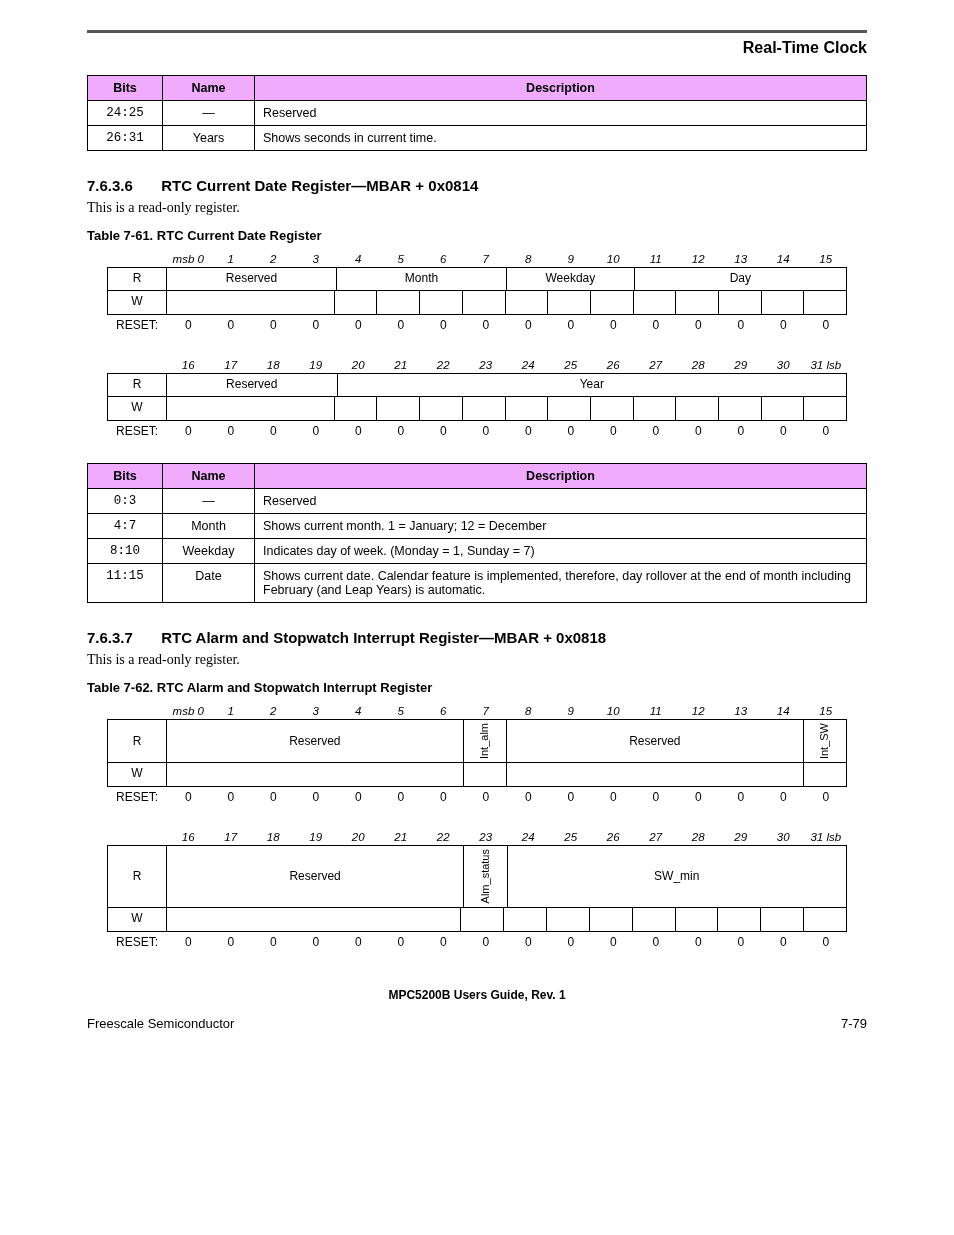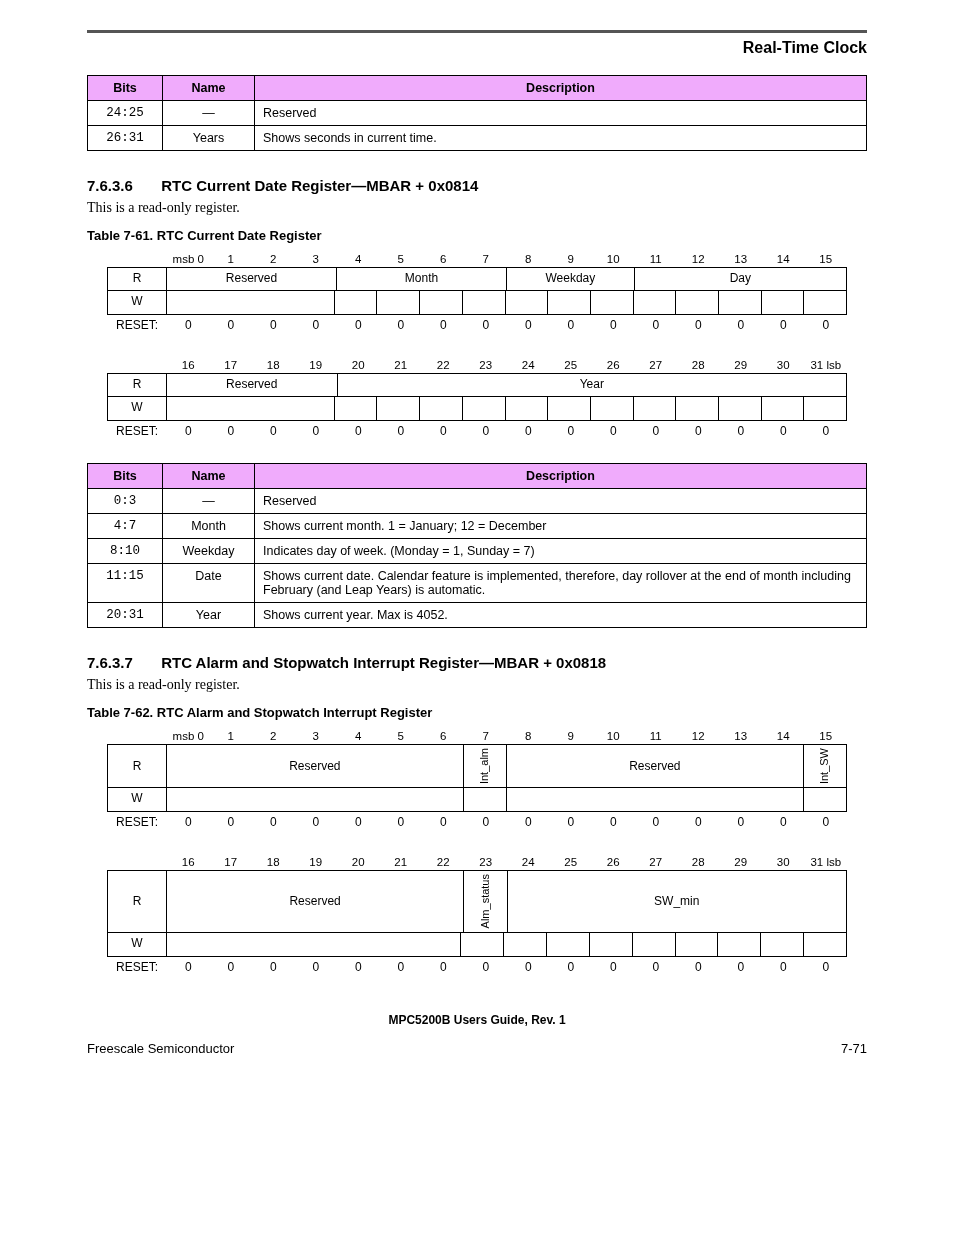--- a/index.html
+++ b/index.html
@@ -63,20 +63,21 @@
 
   
   .bitlayout {
     width: 740px;
     margin: 0 auto 8px auto;
   }
   .bitnum-row {
     display: flex;
     align-items: flex-end;
     font-size: 11.5px;
+    font-style: italic;
   }
   .bitnum-row .row-label {
     width: 60px;
     text-align: center;
     font-size: 12px;
   }
   .bitnum-row .bitcell {
     flex: 1;
     text-align: center;
     padding: 2px 0;
@@ -339,25 +340,20 @@
       <tr>
           <td class="bits-col">8:10</td>
           <td class="name-col">Weekday</td>
           <td class="desc-col">Indicates day of week. (Monday = 1, Sunday = 7)</td>
         </tr>
       <tr>
           <td class="bits-col">11:15</td>
           <td class="name-col">Date</td>
           <td class="desc-col">Shows current date. Calendar feature is implemented, therefore, day rollover at the end of month including February (and Leap Years) is automatic.</td>
         </tr>
-      <tr>
-          <td class="bits-col">20:31</td>
-          <td class="name-col">Year</td>
-          <td class="desc-col">Shows current year. Max is 4052.</td>
-        </tr>
     </tbody>
   </table>
 
   <h3 class="section-heading">
     <span class="sec-num">7.6.3.7</span>
     <span>RTC Alarm and Stopwatch Interrupt Register—MBAR + 0x0818</span>
   </h3>
   <p class="plain-para">This is a read-only register.</p>
   <div class="table-caption">Table 7-62. RTC Alarm and Stopwatch Interrupt Register</div>
 
@@ -479,15 +475,15 @@
       <div class="bitcell">0</div>
       <div class="bitcell">0</div>
       <div class="bitcell">0</div>
       <div class="bitcell">0</div>
     </div>
   </div>
 
   <div class="footer-center">MPC5200B Users Guide, Rev. 1</div>
   <div class="footer-bottom">
     <span>Freescale Semiconductor</span>
-    <span>7-71</span>
+    <span>7-79</span>
   </div>
 </div>
 
 </body></html>

